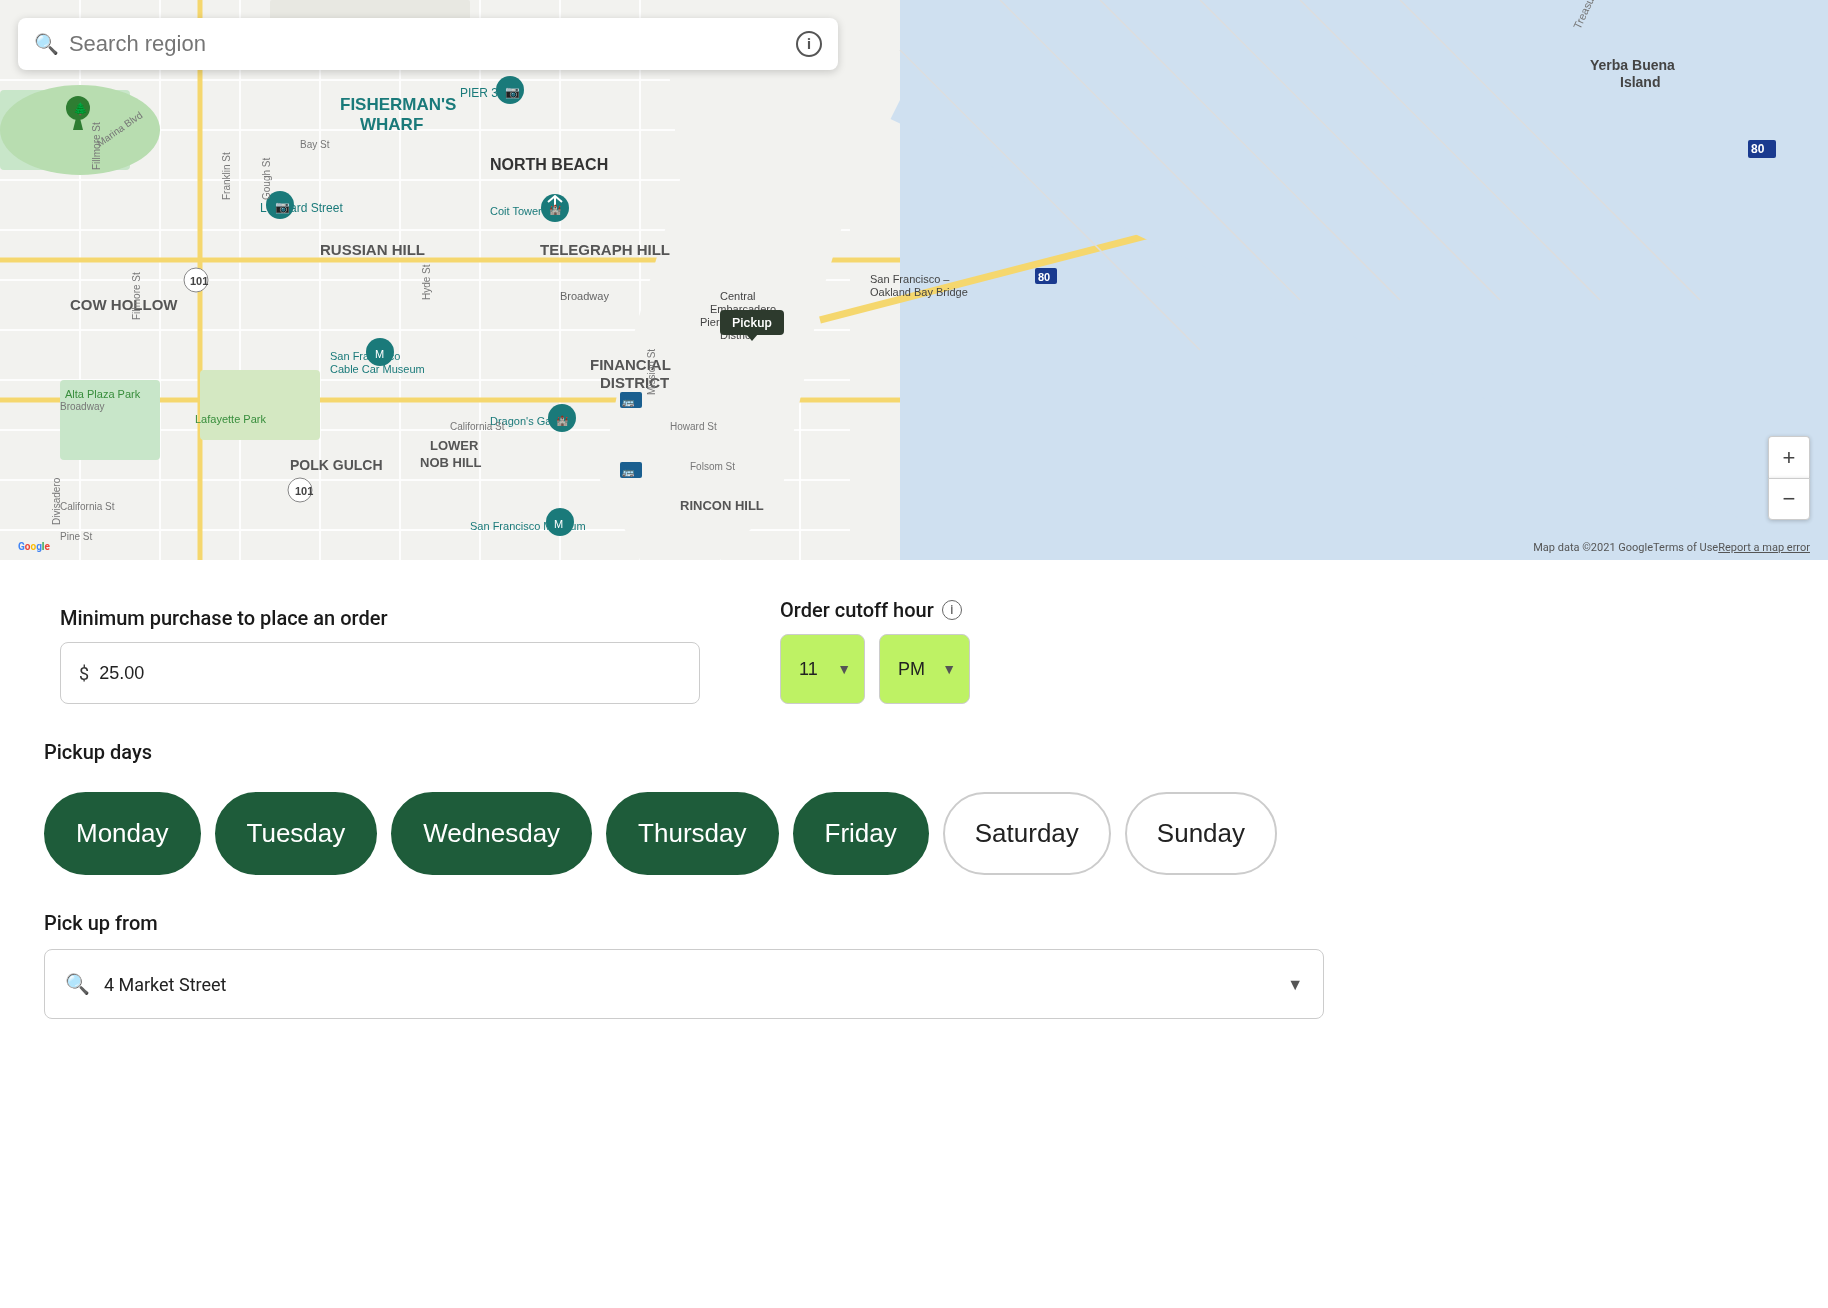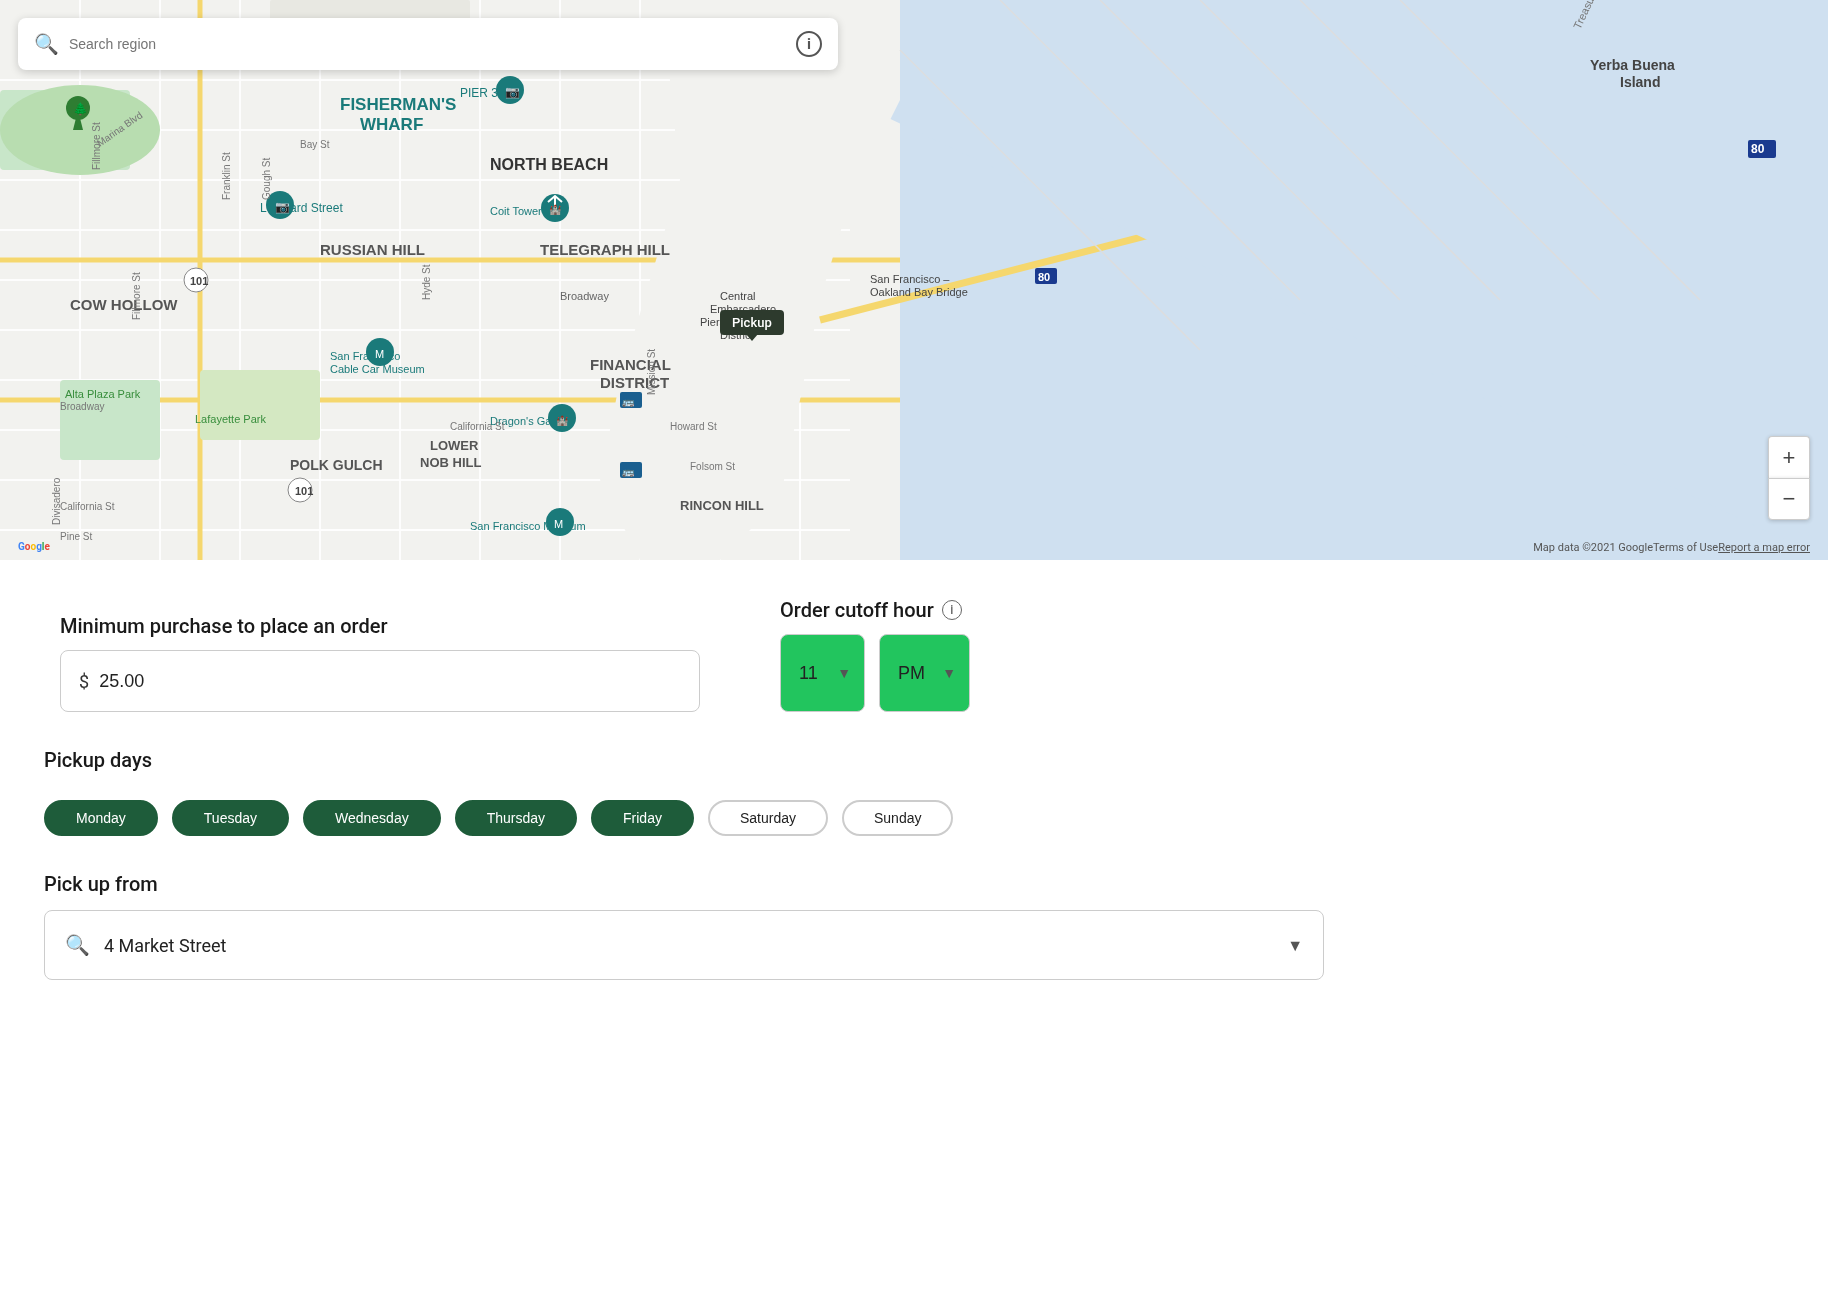--- a/index.html
+++ b/index.html
@@ -46,21 +46,21 @@
     }
 
     .map-search-icon {
       color: #666;
       font-size: 20px;
     }
 
     .map-search-input {
       border: none;
       outline: none;
-      font-size: 14px;
+      font-size: 22px;
       color: #b91c1c;
       flex: 1;
       background: transparent;
     }
 
     .map-info-icon {
       width: 26px;
       height: 26px;
       border: 2px solid #555;
       border-radius: 50%;
@@ -211,24 +211,24 @@
       align-items: center;
     }
 
     .cutoff-select {
       appearance: none;
       border: 1.5px solid #ccc;
       border-radius: 8px;
       padding: 14px 44px 14px 18px;
       font-size: 18px;
       color: #222;
-      background: #22c55e;
+      background: #bef264;
       cursor: pointer;
       outline: none;
-      height: 78px;
+      height: 70px;
     }
 
     .select-arrow {
       position: absolute;
       right: 14px;
       pointer-events: none;
       font-size: 14px;
       color: #555;
     }
 
@@ -244,23 +244,23 @@
       margin-bottom: 28px;
     }
 
     .days-row {
       display: flex;
       gap: 14px;
       flex-wrap: wrap;
     }
 
     .day-btn {
-      padding: 8px 30px;
+      padding: 24px 30px;
       border-radius: 50px;
-      font-size: 14px;
+      font-size: 26px;
       font-weight: 500;
       cursor: pointer;
       border: 2px solid;
       transition: all 0.15s;
     }
 
     .day-btn.selected {
       background: #1e5c3a;
       border-color: #1e5c3a;
       color: #fff;

